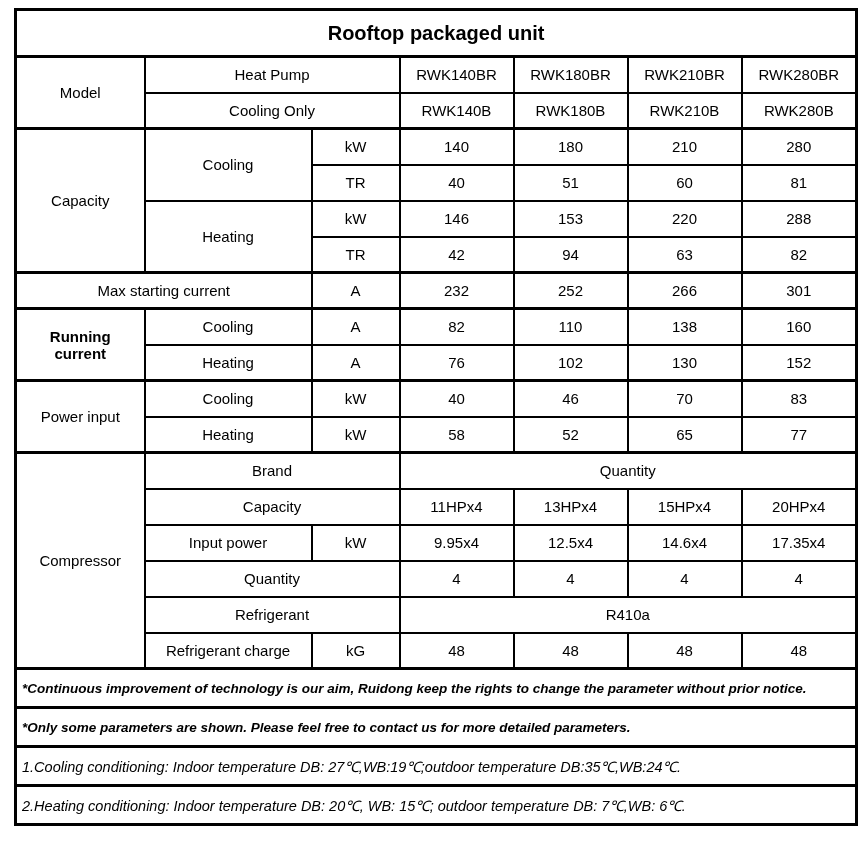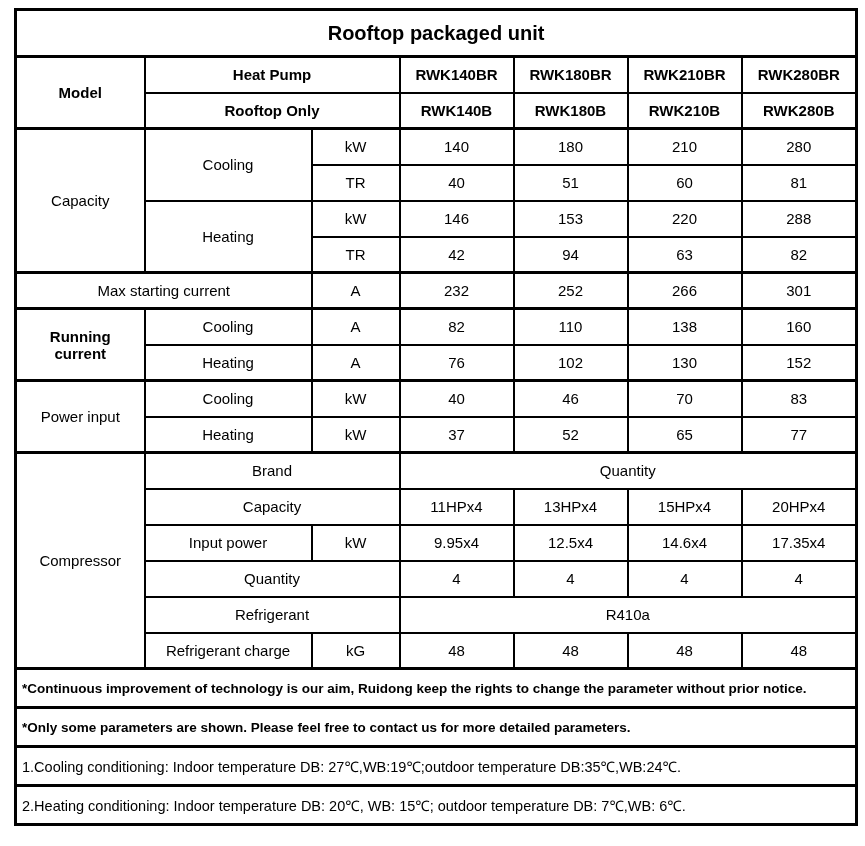--- a/index.html
+++ b/index.html
@@ -25,28 +25,29 @@
     padding: 2px 4px;
     height: 36px;
     overflow: hidden;
   }
   tr.sect td { border-top-width: 3px; }
   td.title-cell {
     font-weight: bold;
     font-size: 20px;
     height: 47px;
   }
-  td.bold { font-weight: bold; margin-top: 42px; }
+  td.bold { font-weight: normal; margin-top: 42px; }
   td.two-line { padding-left: 24px; padding-right: 24px; font-weight: bold; }
   td.note {
     text-align: left;
     padding-left: 5px;
     padding-right: 5px;
     height: 39px;
     font-size: 14.5px;
+    font-style: italic;
   }
   td.note-bold {
     font-weight: bold;
     font-size: 13.5px;
   }
 </style>
 </head>
 <body>
 
 <div class="page">
@@ -68,21 +69,21 @@
 
     <tr class="sect">
       <td rowspan="2" class="bold">Model</td>
       <td colspan="2" class="bold">Heat Pump</td>
       <td class="bold">RWK140BR</td>
       <td class="bold">RWK180BR</td>
       <td class="bold">RWK210BR</td>
       <td class="bold">RWK280BR</td>
     </tr>
     <tr>
-      <td colspan="2" class="bold">Rooftop Only</td>
+      <td colspan="2" class="bold">Cooling Only</td>
       <td class="bold">RWK140B</td>
       <td class="bold">RWK180B</td>
       <td class="bold">RWK210B</td>
       <td class="bold">RWK280B</td>
     </tr>
 
     <tr class="sect">
       <td rowspan="4">Capacity</td>
       <td rowspan="2">Cooling</td>
       <td>kW</td>
@@ -146,21 +147,21 @@
       <td>Cooling</td>
       <td>kW</td>
       <td>40</td>
       <td>46</td>
       <td>70</td>
       <td>83</td>
     </tr>
     <tr>
       <td>Heating</td>
       <td>kW</td>
-      <td>37</td>
+      <td>58</td>
       <td>52</td>
       <td>65</td>
       <td>77</td>
     </tr>
 
     <tr class="sect">
       <td rowspan="6">Compressor</td>
       <td colspan="2">Brand</td>
       <td colspan="4">Quantity</td>
     </tr>

